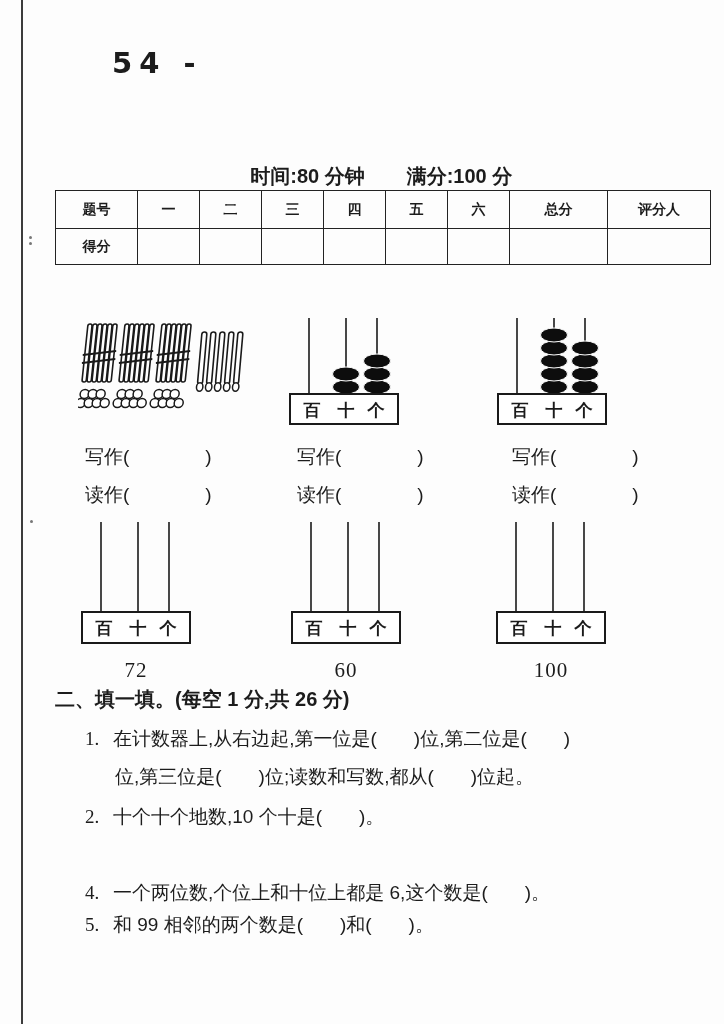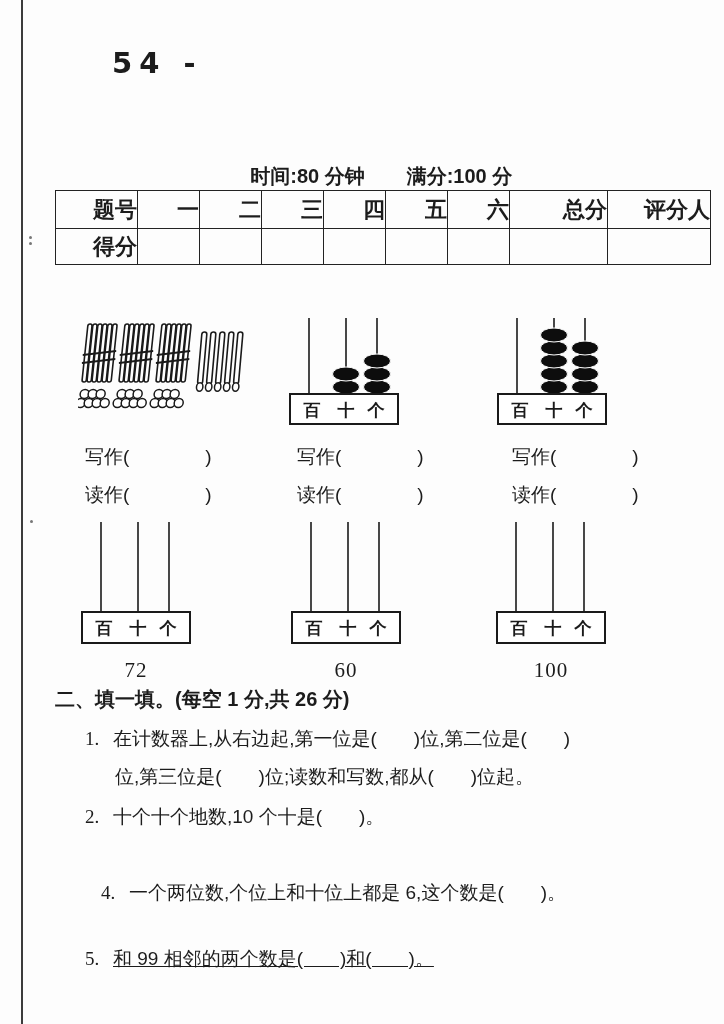--- a/index.html
+++ b/index.html
@@ -28,22 +28,22 @@
     font-size:20px;font-weight:bold;white-space:pre;
   }
   .hdr-gap{display:inline-block;width:42px;}
 
   table.score{
     position:absolute;left:55px;top:190px;width:655px;
     border-collapse:collapse;table-layout:fixed;
   }
   table.score td{
     border:1.5px solid #222;
-    text-align:right;vertical-align:middle;
-    font-size:22px;font-weight:bold;
+    text-align:center;vertical-align:middle;
+    font-size:14px;font-weight:bold;
     padding:0;
   }
   table.score tr.r1 td{height:37px;}
   table.score tr.r2 td{height:35px;}
 
   .sec-title{position:absolute;left:55px;font-size:20px;font-weight:bold;}
   .sec1-title{top:273px;}
   .sec2-title{top:686px;}
 
   .fig{position:absolute;}
@@ -291,16 +291,16 @@
       <text class="place-label" x="88" y="114">个</text>
     </svg>
     <div class="counter-num">100</div>
   </div>
 
   <div class="sec-title sec2-title">二、填一填。(每空 1 分,共 26 分)</div>
 
   <div class="q" style="top:726px;"><span class="qnum">1.</span><span class="qtext">在计数器上,从右边起,第一位是(       )位,第二位是(       )</span></div>
   <div class="q q-cont" style="top:764px;"><span class="qtext">位,第三位是(       )位;读数和写数,都从(       )位起。</span></div>
   <div class="q" style="top:804px;"><span class="qnum">2.</span><span class="qtext">十个十个地数,10 个十是(       )。</span></div>
-  <div class="q" style="top:880px;margin-left:16px;"><span class="qnum">4.</span><span class="qtext">一个两位数,个位上和十位上都是 6,这个数是(       )。</span></div>
-  <div class="q" style="top:946px;text-decoration:underline;"><span class="qnum">5.</span><span class="qtext">和 99 相邻的两个数是(       )和(       )。</span></div>
+  <div class="q" style="top:880px;"><span class="qnum">4.</span><span class="qtext">一个两位数,个位上和十位上都是 6,这个数是(       )。</span></div>
+  <div class="q" style="top:912px;"><span class="qnum">5.</span><span class="qtext">和 99 相邻的两个数是(       )和(       )。</span></div>
 
 </div>
 
 </body></html>

